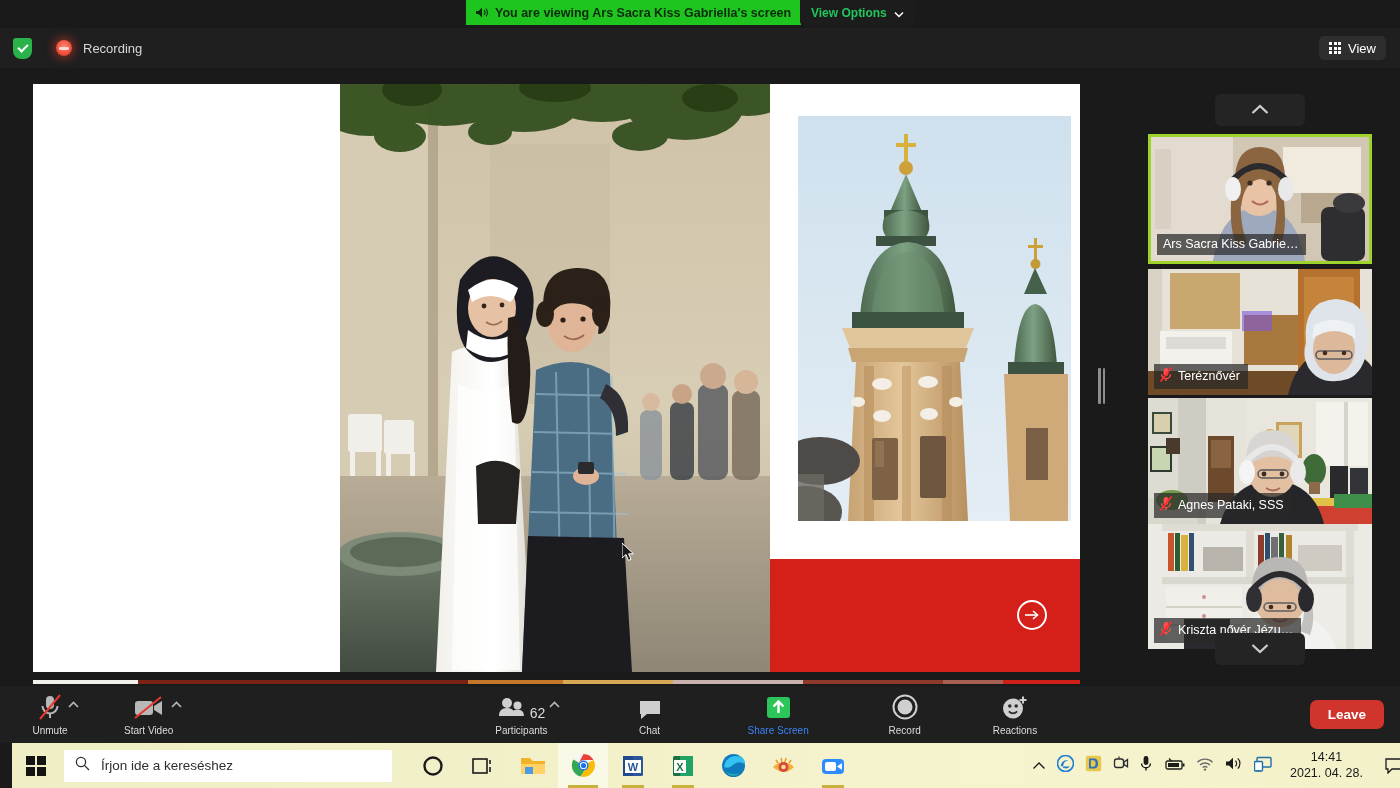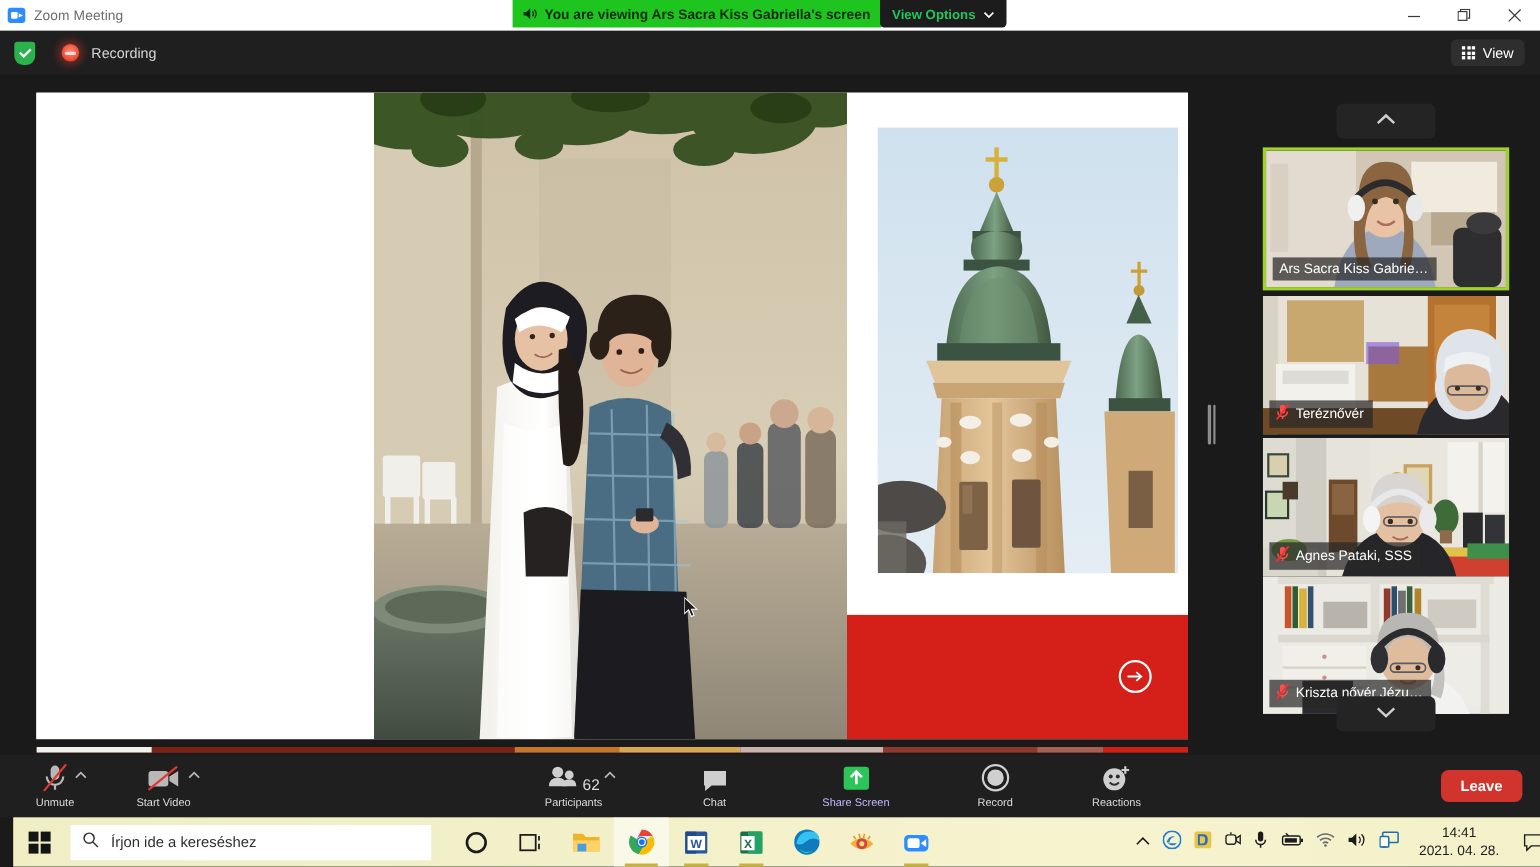--- a/index.html
+++ b/index.html
@@ -182,21 +182,21 @@
   .controlbar {
     position: absolute; left: 0; top: 686px; width: 1400px; height: 57px;
     background: #1f1f1f; display: flex; align-items: center;
   }
   .ctl {
     position: relative; height: 57px; display: flex; flex-direction: column;
     align-items: center; justify-content: center; padding: 0 6px; min-width: 56px;
   }
   .ctl-icon { height: 26px; display: flex; align-items: flex-end; justify-content: center; }
   .ctl-label { font-size: 10px; color: #dcdcdc; margin-top: 5px; white-space: nowrap; }
-  .ctl-label.green { color: #c4b5fd; }
+  .ctl-label.green { color: #3b82f6; }
   .caret {
     position: absolute; right: -7px; top: 12px; width: 14px; height: 14px;
     display: flex; align-items: center; justify-content: center;
   }
   .leave-btn {
     position: absolute; right: 16px; top: 14px;
     background: #d0342c; color: #fff; font-size: 13.5px; font-weight: bold;
     padding: 7px 18px; border-radius: 7px;
   }
   .pcount {
@@ -237,43 +237,20 @@
     font-size: 12.5px; color: #1b1b1b; margin-left: 6px; margin-right: 6px;
   }
   .tray-notif { width: 26px; display: flex; justify-content: center; }
   .cursor { position: absolute; left: 602px; top: 459px; z-index: 40; }
 </style>
 </head>
 <body>
 
 <div id="app">
 
-  <div class="titlebar">
-    <div class="titlebar-icon"></div>
-    <div class="titlebar-title">Zoom Meeting</div>
-    <div class="win-controls">
-      <div class="win-btn">
-        <svg width="11" height="11" viewBox="0 0 11 11">
-            <line x1="0" y1="6" x2="11" y2="6" stroke="#3a3a3a" stroke-width="1.1"></line>
-          </svg>
-      </div>
-      <div class="win-btn">
-        <svg width="12" height="12" viewBox="0 0 12 12">
-          <rect x="0.5" y="2.5" width="8" height="8" fill="none" stroke="#3a3a3a" stroke-width="1.1"></rect>
-          <polyline points="2.8,2.4 2.8,0.5 11,0.5 11,8.4 9.2,8.4" fill="none" stroke="#3a3a3a" stroke-width="1.1"></polyline>
-        </svg>
-      </div>
-      <div class="win-btn">
-        <svg width="12" height="12" viewBox="0 0 12 12">
-          <line x1="0.6" y1="0.6" x2="11.4" y2="11.4" stroke="#3a3a3a" stroke-width="1.1"></line>
-          <line x1="11.4" y1="0.6" x2="0.6" y2="11.4" stroke="#3a3a3a" stroke-width="1.1"></line>
-        </svg>
-      </div>
-    </div>
-  </div>
 
   <div class="viewing-banner">
     <span class="spk">
       <svg width="14" height="13" viewBox="0 0 14 13">
         <path d="M1 5 H3.5 L7 1.6 V11.4 L3.5 8 H1 Z" fill="#0d2a0d"></path>
         <path d="M9 4.2 A3.2 3.2 0 0 1 9 8.8" fill="none" stroke="#0d2a0d" stroke-width="1.2"></path>
         <path d="M10.8 2.6 A5.4 5.4 0 0 1 10.8 10.4" fill="none" stroke="#0d2a0d" stroke-width="1.1"></path>
       </svg>
     </span>
     <span class="viewing-text">You are viewing Ars Sacra Kiss Gabriella's screen</span>

